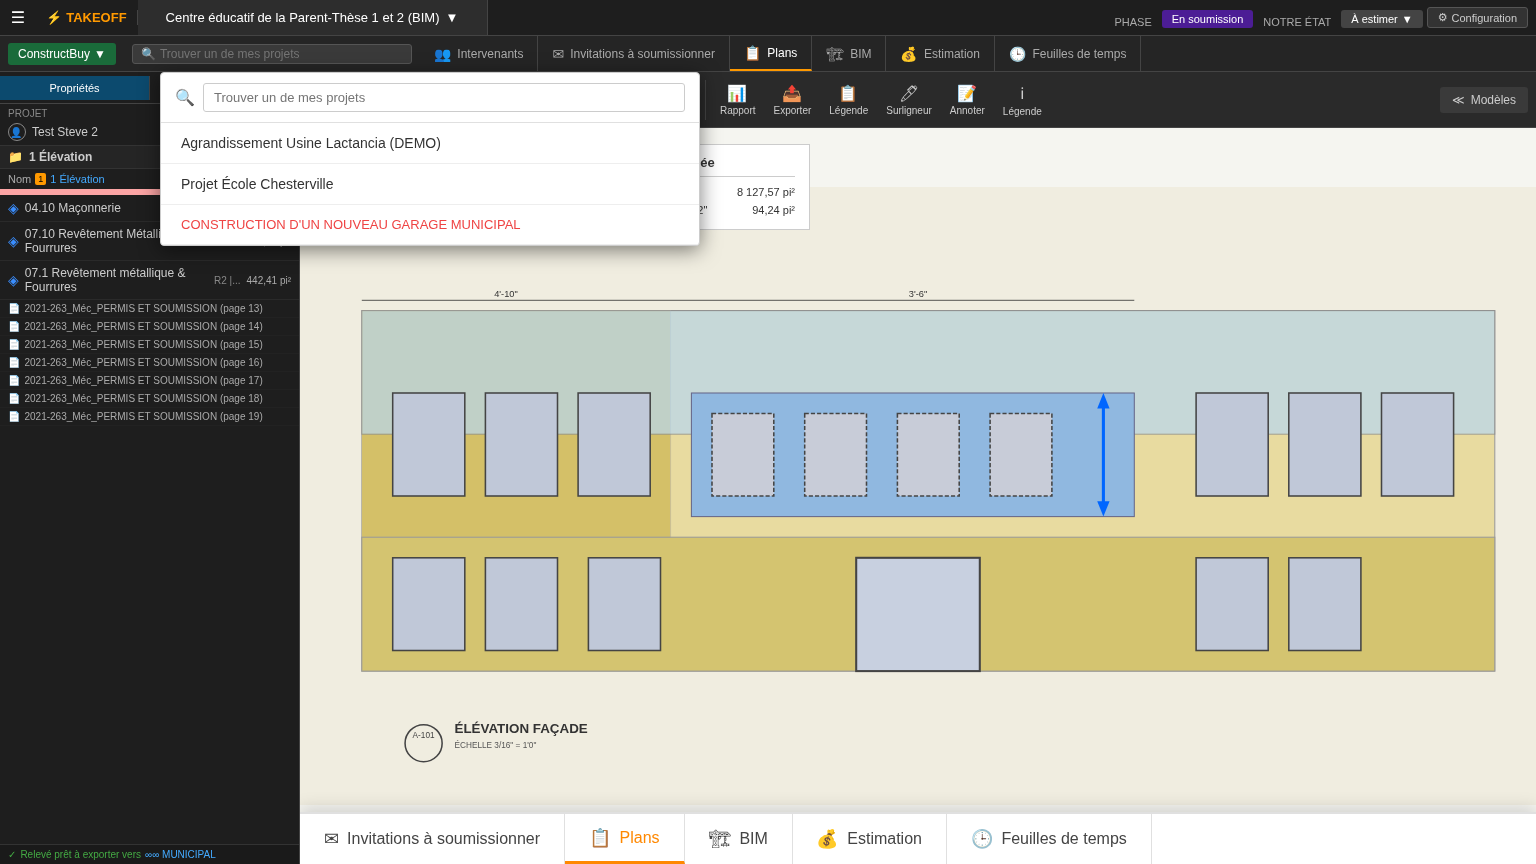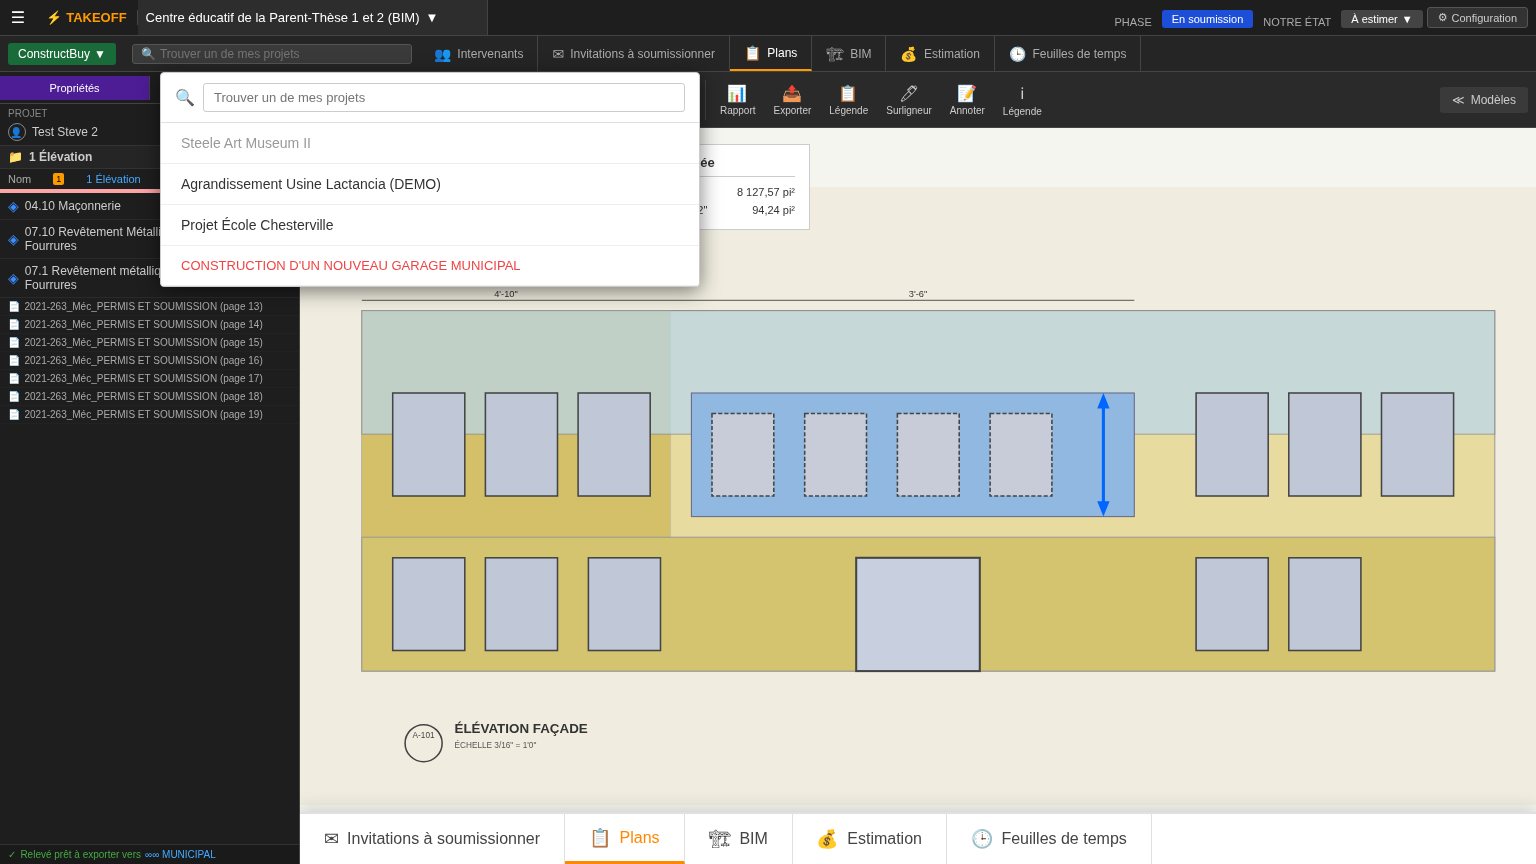--- a/index.html
+++ b/index.html
@@ -4,54 +4,54 @@
   <style>
     * { box-sizing: border-box; margin: 0; padding: 0; }
     body { font-family: -apple-system, BlinkMacSystemFont, 'Segoe UI', Arial, sans-serif; font-size: 12px; background: #2a2a2a; overflow: hidden; width: 1536px; height: 864px; }
 
     
     .top-bar {
       display: flex; align-items: center; height: 36px; background: #1e1e1e; border-bottom: 1px solid #444;
     }
     .menu-icon { width: 36px; height: 36px; display: flex; align-items: center; justify-content: center; color: #fff; cursor: pointer; font-size: 16px; }
     .logo { display: flex; align-items: center; gap: 4px; padding: 0 10px; color: #f90; font-weight: bold; font-size: 13px; border-right: 1px solid #444; }
-    .project-selector { display: flex; align-items: center; gap: 6px; padding: 0 8px; background: #2d2d2d; height: 100%; color: #fff; font-size: 13px; border-right: 1px solid #444; cursor: pointer; min-width: 350px; }
+    .project-selector { display: flex; align-items: center; gap: 6px; padding: 0 28px; background: #2d2d2d; height: 100%; color: #fff; font-size: 13px; border-right: 1px solid #444; cursor: pointer; min-width: 350px; }
     .top-right { margin-left: auto; display: flex; align-items: flex-end; gap: 4px; padding-right: 8px; }
     .phase-label { color: #aaa; font-size: 11px; padding: 0 6px; }
-    .phase-badge { background: #1d4ed8; color: #fff; font-size: 11px; padding: 3px 10px; border-radius: 3px; }
+    .phase-badge { background: #4c1d95; color: #fff; font-size: 11px; padding: 3px 10px; border-radius: 3px; }
     .notre-etat-label { color: #aaa; font-size: 11px; padding: 0 6px; }
     .notre-etat-btn { background: #444; color: #fff; font-size: 11px; padding: 3px 10px; border-radius: 3px; cursor: pointer; display: flex; align-items: center; gap: 4px; }
     .config-btn { background: #333; color: #ccc; font-size: 11px; padding: 3px 10px; border-radius: 3px; cursor: pointer; display: flex; align-items: center; gap: 4px; border: 1px solid #555; }
 
     
     .second-bar {
       display: flex; align-items: center; height: 36px; background: #252525; border-bottom: 1px solid #444;
     }
     .company-select { background: #1a6b3a; color: #fff; font-size: 12px; padding: 4px 10px; border-radius: 3px; margin: 0 8px; cursor: pointer; display: flex; align-items: center; gap: 4px; }
     .search-box { display: flex; align-items: center; background: #3a3a3a; border: 1px solid #555; border-radius: 3px; padding: 2px 8px; flex: 1; max-width: 280px; margin: 0 8px; }
     .search-box input { background: transparent; border: none; color: #ccc; font-size: 12px; outline: none; width: 100%; }
     .nav-tabs { display: flex; align-items: center; gap: 0; height: 100%; }
     .nav-tab { display: flex; align-items: center; gap: 6px; padding: 0 14px; height: 100%; color: #aaa; font-size: 12px; cursor: pointer; border-right: 1px solid #444; white-space: nowrap; }
     .nav-tab.active { color: #fff; border-bottom: 2px solid #f90; }
     .nav-tab .tab-icon { font-size: 14px; }
 
     
     .main-layout { display: flex; height: calc(864px - 72px); }
     .left-panel { width: 300px; background: #1e1e1e; border-right: 1px solid #444; display: flex; flex-direction: column; overflow: hidden; }
     .left-top { display: flex; align-items: center; height: 32px; border-bottom: 1px solid #444; }
-    .props-btn { flex: 1; text-align: center; padding: 6px; color: #fff; font-size: 11px; cursor: pointer; background: #4c1d95; border-right: 1px solid #444; }
+    .props-btn { flex: 1; text-align: center; padding: 6px; color: #fff; font-size: 11px; cursor: pointer; background: #0c4a6e; border-right: 1px solid #444; }
     .print-btn { flex: 1; text-align: center; padding: 6px; color: #aaa; font-size: 11px; cursor: pointer; }
     .projet-label { font-size: 10px; color: #888; padding: 4px 8px 0 8px; }
     .user-section { display: flex; align-items: center; gap: 6px; padding: 4px 8px; border-bottom: 1px solid #333; }
     .user-icon { width: 18px; height: 18px; border: 1px solid #888; border-radius: 50%; display: flex; align-items: center; justify-content: center; font-size: 10px; color: #aaa; }
     .user-name { color: #ccc; font-size: 12px; }
     .elevation-section { display: flex; align-items: center; gap: 6px; padding: 4px 8px; border-bottom: 1px solid #333; background: #252525; }
     .folder-icon { color: #888; font-size: 12px; }
     .elevation-label { color: #ccc; font-size: 12px; font-weight: bold; }
-    .name-row { display: flex; align-items: flex-end; padding: 4px 8px; border-bottom: 4px solid #fca5a5; font-size: 11px; color: #aaa; gap: 22px; }
+    .name-row { display: flex; align-items: flex-end; padding: 4px 8px; border-bottom: 6px solid #fca5a5; font-size: 11px; color: #aaa; gap: 4px; }
     .name-row .badge { background: #f90; color: #000; border-radius: 2px; font-size: 9px; padding: 1px 3px; }
     .name-row .val { color: #4af; }
 
     .item-row { display: flex; align-items: center; padding: 5px 8px; border-bottom: 1px solid #2a2a2a; cursor: pointer; gap: 6px; }
     .item-icon { color: #3a8eff; font-size: 14px; }
     .item-label { color: #ccc; font-size: 12px; flex: 1; }
     .item-tag { color: #888; font-size: 10px; }
     .item-val { color: #aaa; font-size: 10px; }
 
     .file-list { flex: 1; overflow-y: auto; }
@@ -393,17 +393,16 @@
     </div>
 
   </div>
 </div>
 
 <div class="project-dropdown">
   <div class="project-dropdown-search">
     <span style="color:#888;font-size:16px;">🔍</span>
     <input type="text" style="flex: 1 1 0%; border: 1px solid rgb(204, 204, 204); border-radius: 3px; padding: 6px 10px; font-size: 13px; outline: none;" placeholder="Trouver un de mes projets">
   </div>
-  <div class="project-list-item faded">Steele Art Museum II</div>
   <div class="project-list-item">Agrandissement Usine Lactancia (DEMO)</div>
   <div class="project-list-item">Projet École Chesterville</div>
   <div class="project-list-item" style="color:#ef4444;font-size:13px;">CONSTRUCTION D'UN NOUVEAU GARAGE MUNICIPAL</div>
 </div>
 
 </body></html>

